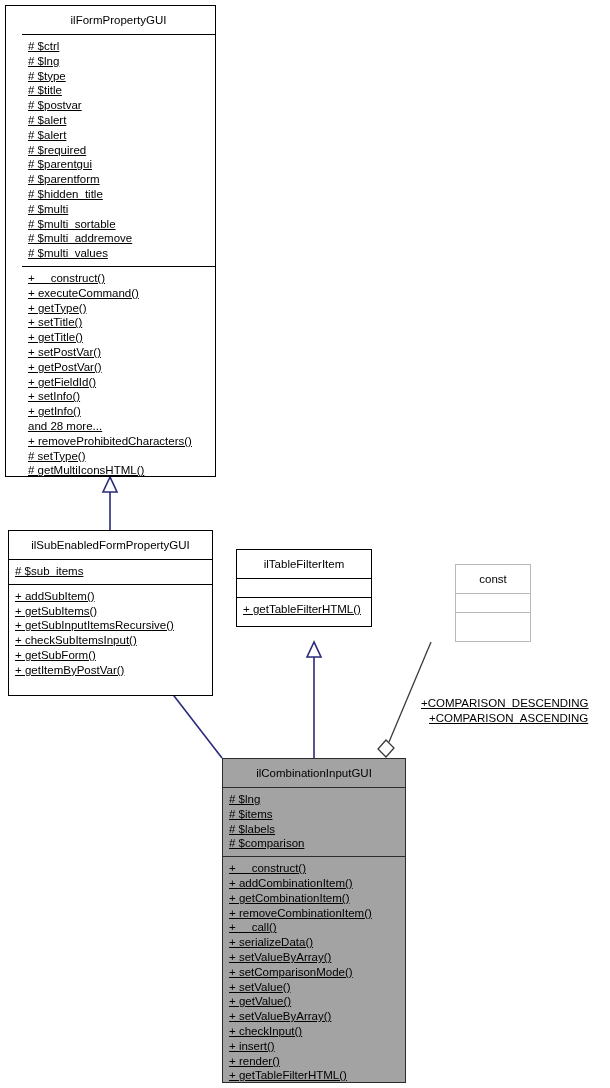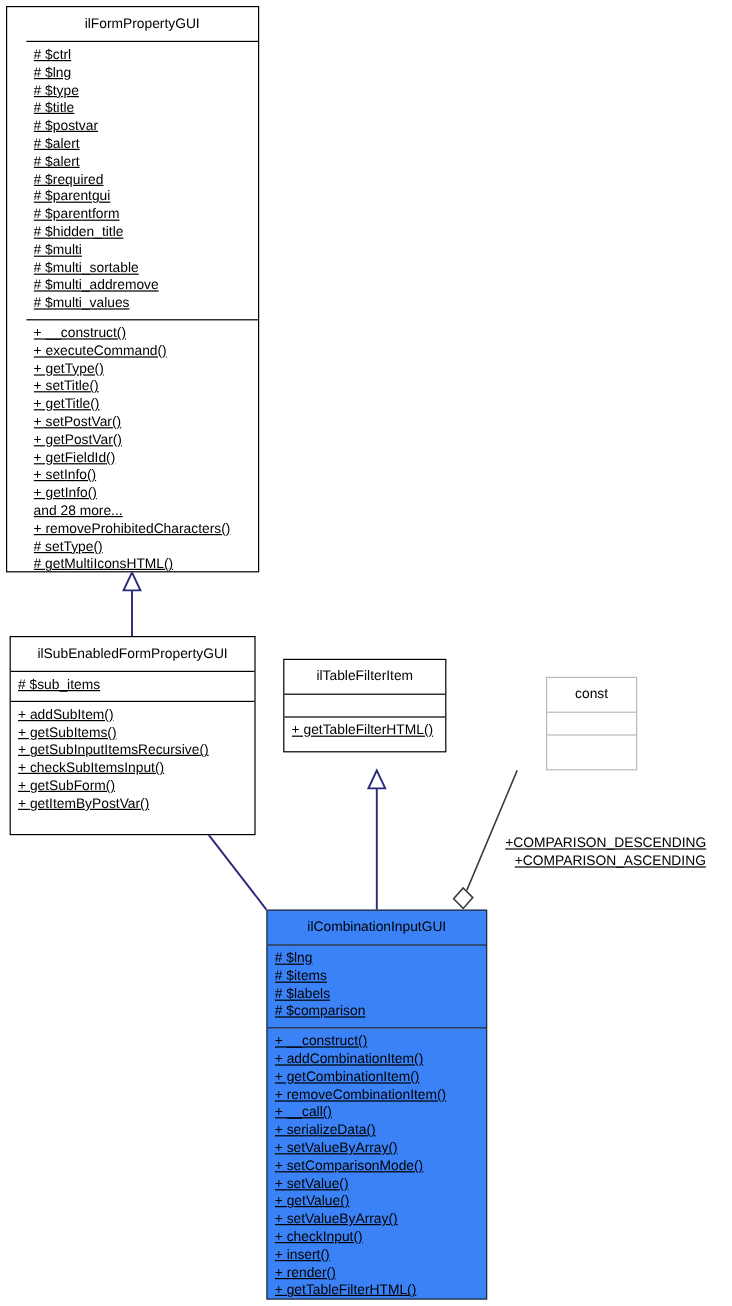--- a/index.html
+++ b/index.html
@@ -28,21 +28,21 @@
     pointer-events: none;
   }
   .uml-box {
     position: absolute;
     box-sizing: border-box;
     border: 1px solid #000000;
     background: #ffffff;
     z-index: 2;
   }
   .uml-box.highlight {
-    background: #3b82f6;
+    background: #a3a3a3;
     border: 1px solid #2b2b2b;
   }
   .uml-box.ghost {
     border: 1px solid #b9b9b9;
   }
   .uml-title {
     text-align: center;
     font-size: 11.5px;
     line-height: 14px;
     color: #000000;

